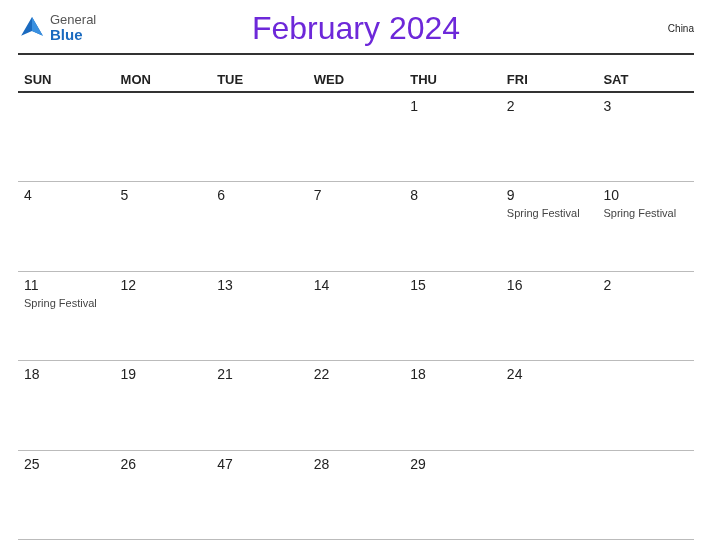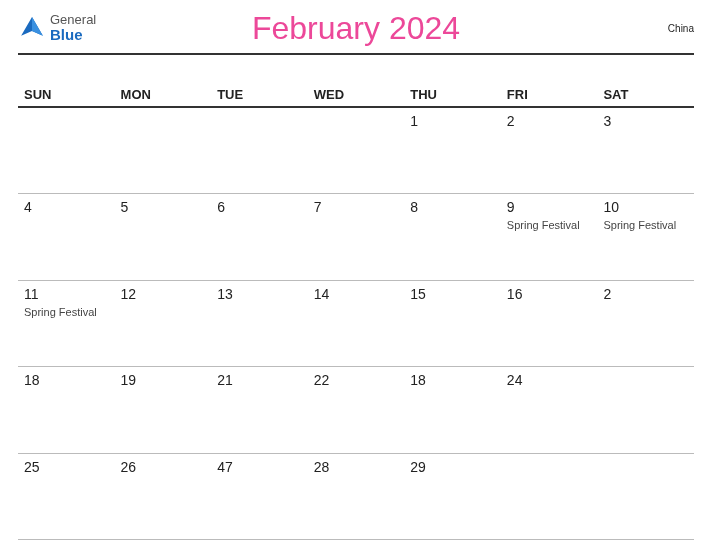--- a/index.html
+++ b/index.html
@@ -16,21 +16,21 @@
       padding: 10px 18px 10px 18px;
       display: flex;
       flex-direction: column;
     }
     .header {
       display: flex;
       align-items: center;
       justify-content: space-between;
       padding-bottom: 6px;
       border-bottom: 2px solid #333;
-      margin-bottom: 16px;
+      margin-bottom: 9px;
     }
     .logo {
       display: flex;
       align-items: center;
       gap: 4px;
       min-width: 100px;
     }
     .logo-text {
       display: flex;
       flex-direction: column;
@@ -46,35 +46,35 @@
       font-size: 15px;
       font-weight: bold;
     }
     .logo-icon {
       width: 28px;
       height: 28px;
     }
     .calendar-title {
       font-size: 32px;
       font-weight: 400;
-      color: #ec4899;
+      color: #6d28d9;
       text-align: center;
       flex: 1;
     }
     .country-label {
       min-width: 100px;
       text-align: right;
       font-size: 10px;
       color: #222;
     }
     .days-header {
       display: grid;
       grid-template-columns: repeat(7, 1fr);
       border-bottom: 2px solid #333;
-      margin-top: 12px;
+      margin-top: 4px;
     }
     .day-name {
       font-size: 13px;
       font-weight: bold;
       color: #222;
       padding: 4px 0 4px 6px;
       text-transform: uppercase;
     }
     .calendar-grid {
       display: flex;

